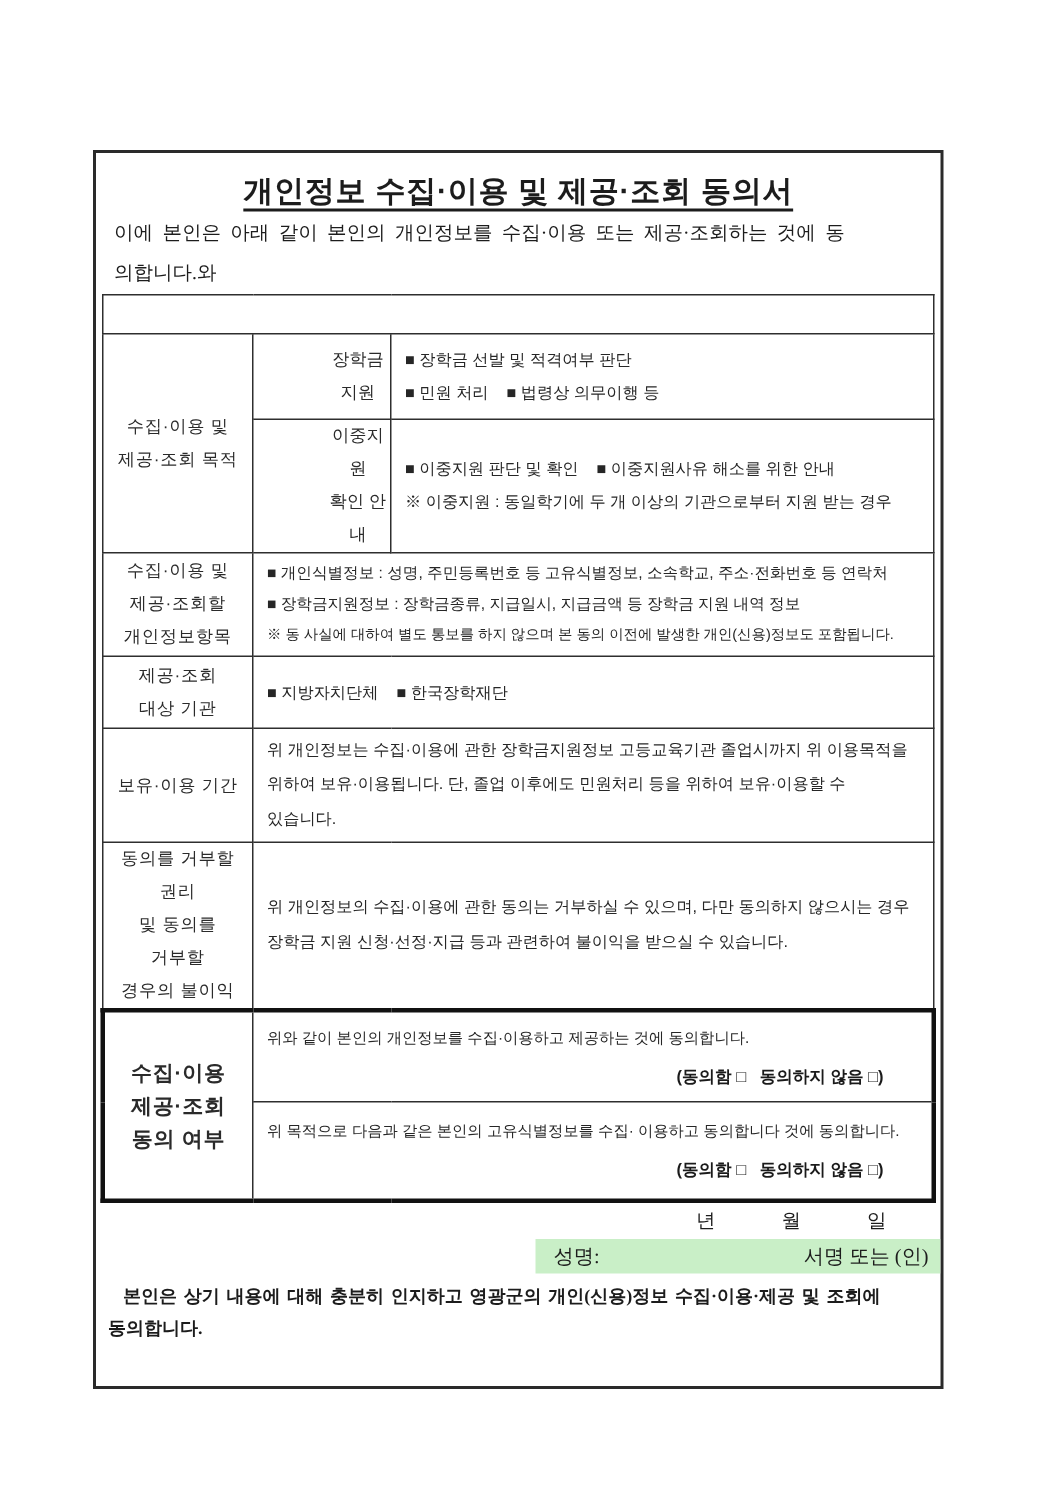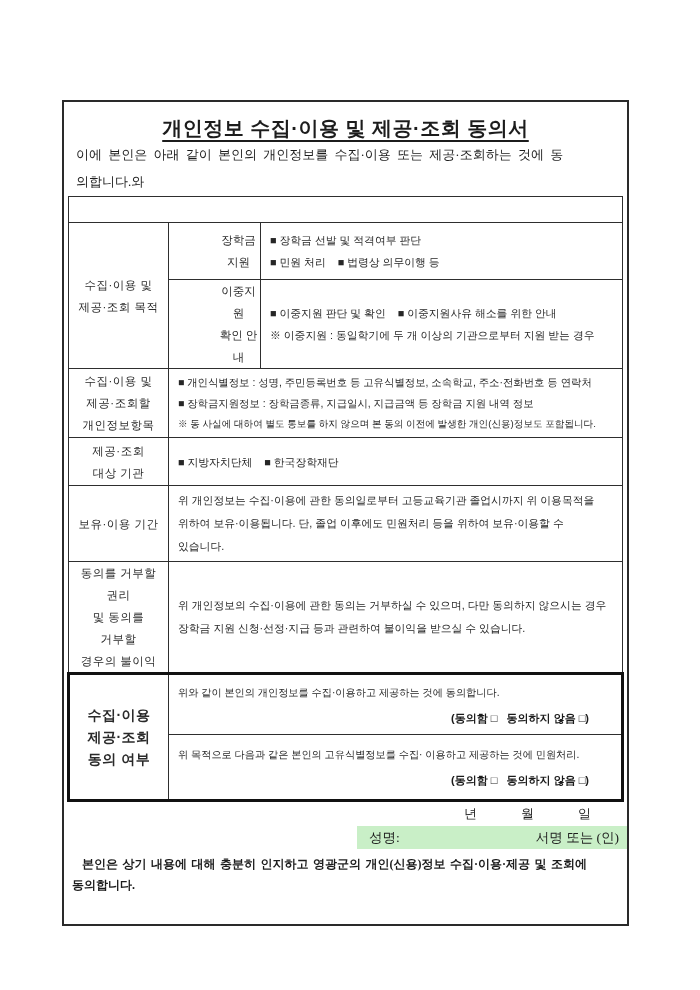--- a/index.html
+++ b/index.html
@@ -199,21 +199,21 @@
       </tr>
 
       <tr class="r3">
         <td class="label-cell">제공·조회
 대상 기관</td>
         <td class="content-cell pre" colspan="2">■ 지방자치단체    ■ 한국장학재단</td>
       </tr>
 
       <tr class="r4">
         <td class="label-cell">보유·이용 기간</td>
-        <td class="content-cell wrapk" colspan="2">위 개인정보는 수집·이용에 관한 동의일로부터 고등교육기관 졸업시까지 위 이용목적을 위하여 보유·이용됩니다. 단, 졸업 이후에도 민원처리 등을 위하여 보유·이용할 수 있습니다.</td>
+        <td class="content-cell wrapk" colspan="2">위 개인정보는 수집·이용에 관한 장학금지원정보 고등교육기관 졸업시까지 위 이용목적을 위하여 보유·이용됩니다. 단, 졸업 이후에도 민원처리 등을 위하여 보유·이용할 수 있습니다.</td>
       </tr>
 
       <tr class="r5">
         <td class="label-cell">동의를 거부할
 권리
 및 동의를
 거부할
 경우의 불이익</td>
         <td class="content-cell wrapk" colspan="2">위 개인정보의 수집·이용에 관한 동의는 거부하실 수 있으며, 다만 동의하지 않으시는 경우 장학금 지원 신청·선정·지급 등과 관련하여 불이익을 받으실 수 있습니다.</td>
       </tr>
@@ -222,21 +222,21 @@
         <td class="label-cell consent-label" rowspan="2">수집·이용
 제공·조회
 동의 여부</td>
         <td class="content-cell consent-content" colspan="2">
           <div class="consent-text">위와 같이 본인의 개인정보를 수집·이용하고 제공하는 것에 동의합니다.</div>
           <div class="check-line">(동의함 □   동의하지 않음 □)</div>
         </td>
       </tr>
       <tr class="r6b">
         <td class="content-cell consent-content" colspan="2">
-          <div class="consent-text">위 목적으로 다음과 같은 본인의 고유식별정보를 수집· 이용하고 제공하는 것에 민원처리.</div>
+          <div class="consent-text">위 목적으로 다음과 같은 본인의 고유식별정보를 수집· 이용하고 동의합니다 것에 동의합니다.</div>
           <div class="check-line">(동의함 □   동의하지 않음 □)</div>
         </td>
       </tr>
     </tbody>
       </table>
 
     <div class="date-line">
       <span>년</span>
       <span>월</span>
       <span>일</span>

